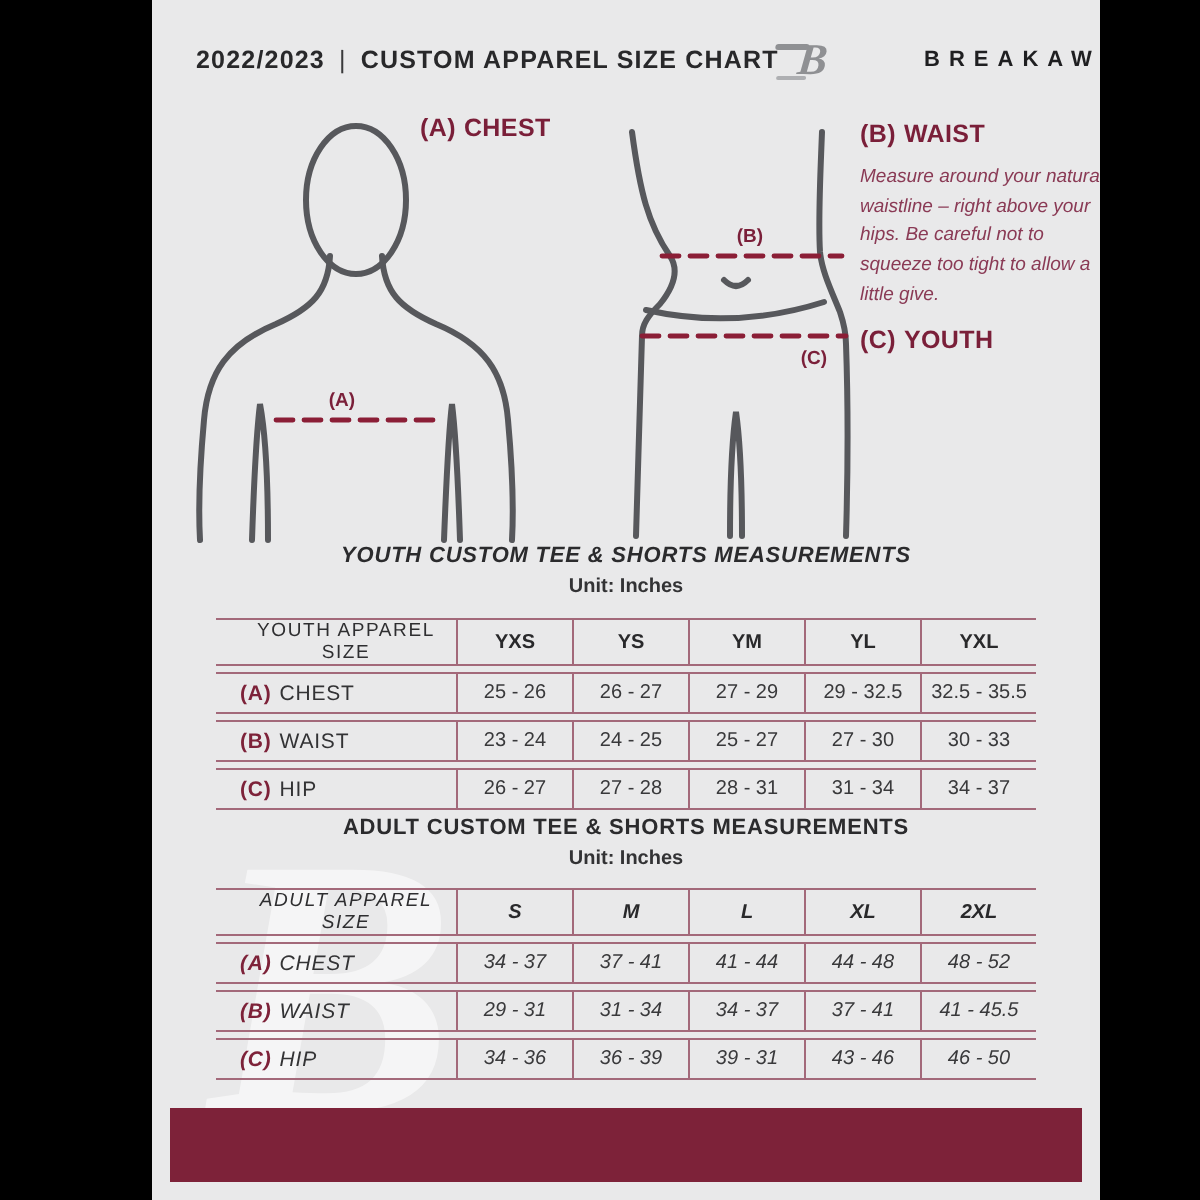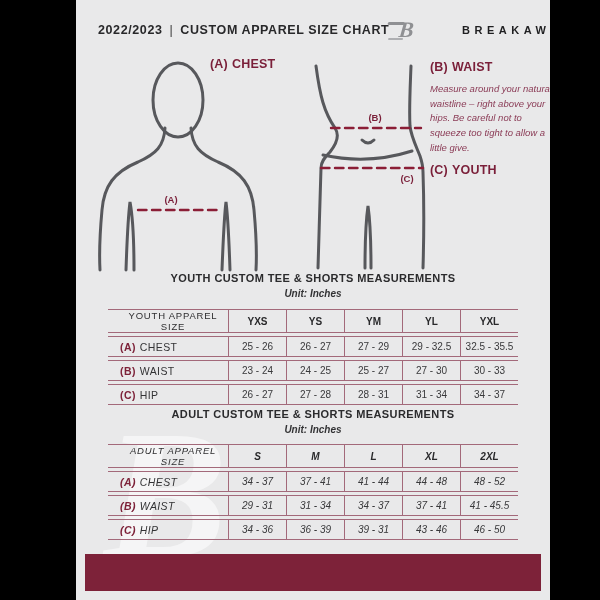--- a/index.html
+++ b/index.html
@@ -61,21 +61,21 @@
     font-size:185px; line-height:185px; color:rgba(255,255,255,0.55);
     pointer-events:none;
   }
   
   .tbl-title {
     position:absolute; left:32px; width:410px; text-align:center; z-index:2;
     font-size:11px; font-weight:700; letter-spacing:0.4px; color:#2b2b2d;
   }
   .tbl-unit {
     position:absolute; left:32px; width:410px; text-align:center; z-index:2;
-    font-size:10px; font-style:italic; font-weight:700; color:#333335;
+    font-size:10px; font-weight:700; color:#333335;
   }
   .size-table {
     position:absolute; left:32px; z-index:2;
     border-collapse:separate; border-spacing:0 3px; table-layout:fixed; width:410px;
   }
   .size-table col.c-label { width:120px; }
   .size-table col.c-val { width:58px; }
   .size-table td {
     height:19px; vertical-align:middle; text-align:center; padding:0;
     border-top:1.4px solid #A3697A; border-bottom:1.4px solid #A3697A;
@@ -150,21 +150,21 @@
     <p>Measure around your natural waistline – right above your hips. Be careful not to squeeze too tight to allow a little give.</p>
   </div>
   <div class="guide guide-c">
     <div class="guide-title">
       <span class="k">(C)</span><span>YOUTH</span>
     </div>
   </div>
 
   <div class="watermark">B</div>
 
-  <div class="tbl-title" style="top:272px;">YOUTH CUSTOM TEE &amp; SHORTS MEASUREMENTS</div>
+  <div class="tbl-title" style="top:272px;font-style:italic;">YOUTH CUSTOM TEE &amp; SHORTS MEASUREMENTS</div>
   <div class="tbl-unit" style="top:288px;">Unit: Inches</div>
   <table class="size-table" style="top:306px;">
     <colgroup>
         <col class="c-label">
         <col class="c-val">
         <col class="c-val">
         <col class="c-val">
         <col class="c-val">
         <col class="c-val">
       </colgroup>

